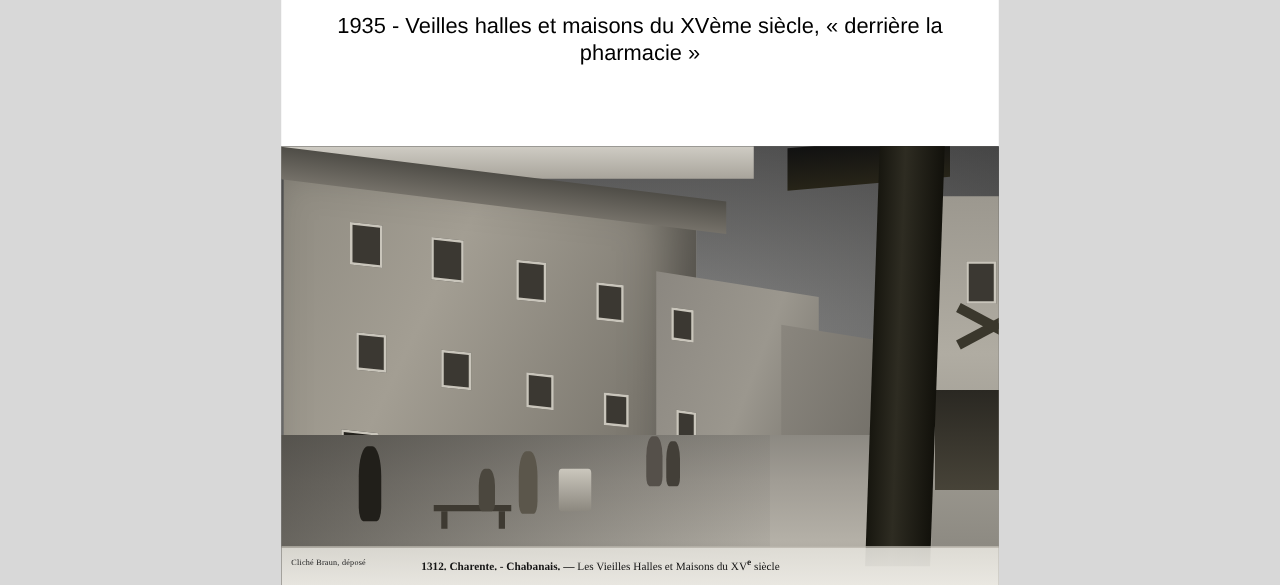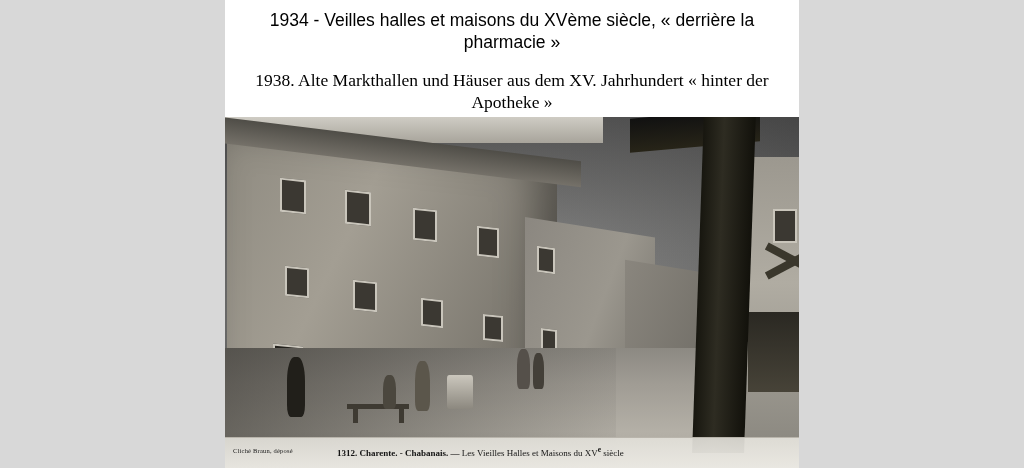--- a/index.html
+++ b/index.html
@@ -254,22 +254,21 @@
     color: #111;
     line-height: 12px;
   }
 </style>
 </head>
 <body>
 
 <div class="slide">
 
   <div class="caption-block">
-    <div class="caption-fr">1934 - Veilles halles et maisons du XVème siècle, « derrière la pharmacie »</div>
-    <div class="caption-de">1938. Alte Markthallen und Häuser aus dem XV. Jahrhundert  « hinter der Apotheke »</div>
+    <div class="caption-fr">1935 - Veilles halles et maisons du XVème siècle, « derrière la pharmacie »</div>
   </div>
 
   <div class="photo">
     <div class="photo-inner"></div>
 
     <div class="sky"></div>
     <div class="facade"></div>
     <div class="roof"></div>
     <div class="facade2"></div>
     <div class="facade3"></div>

